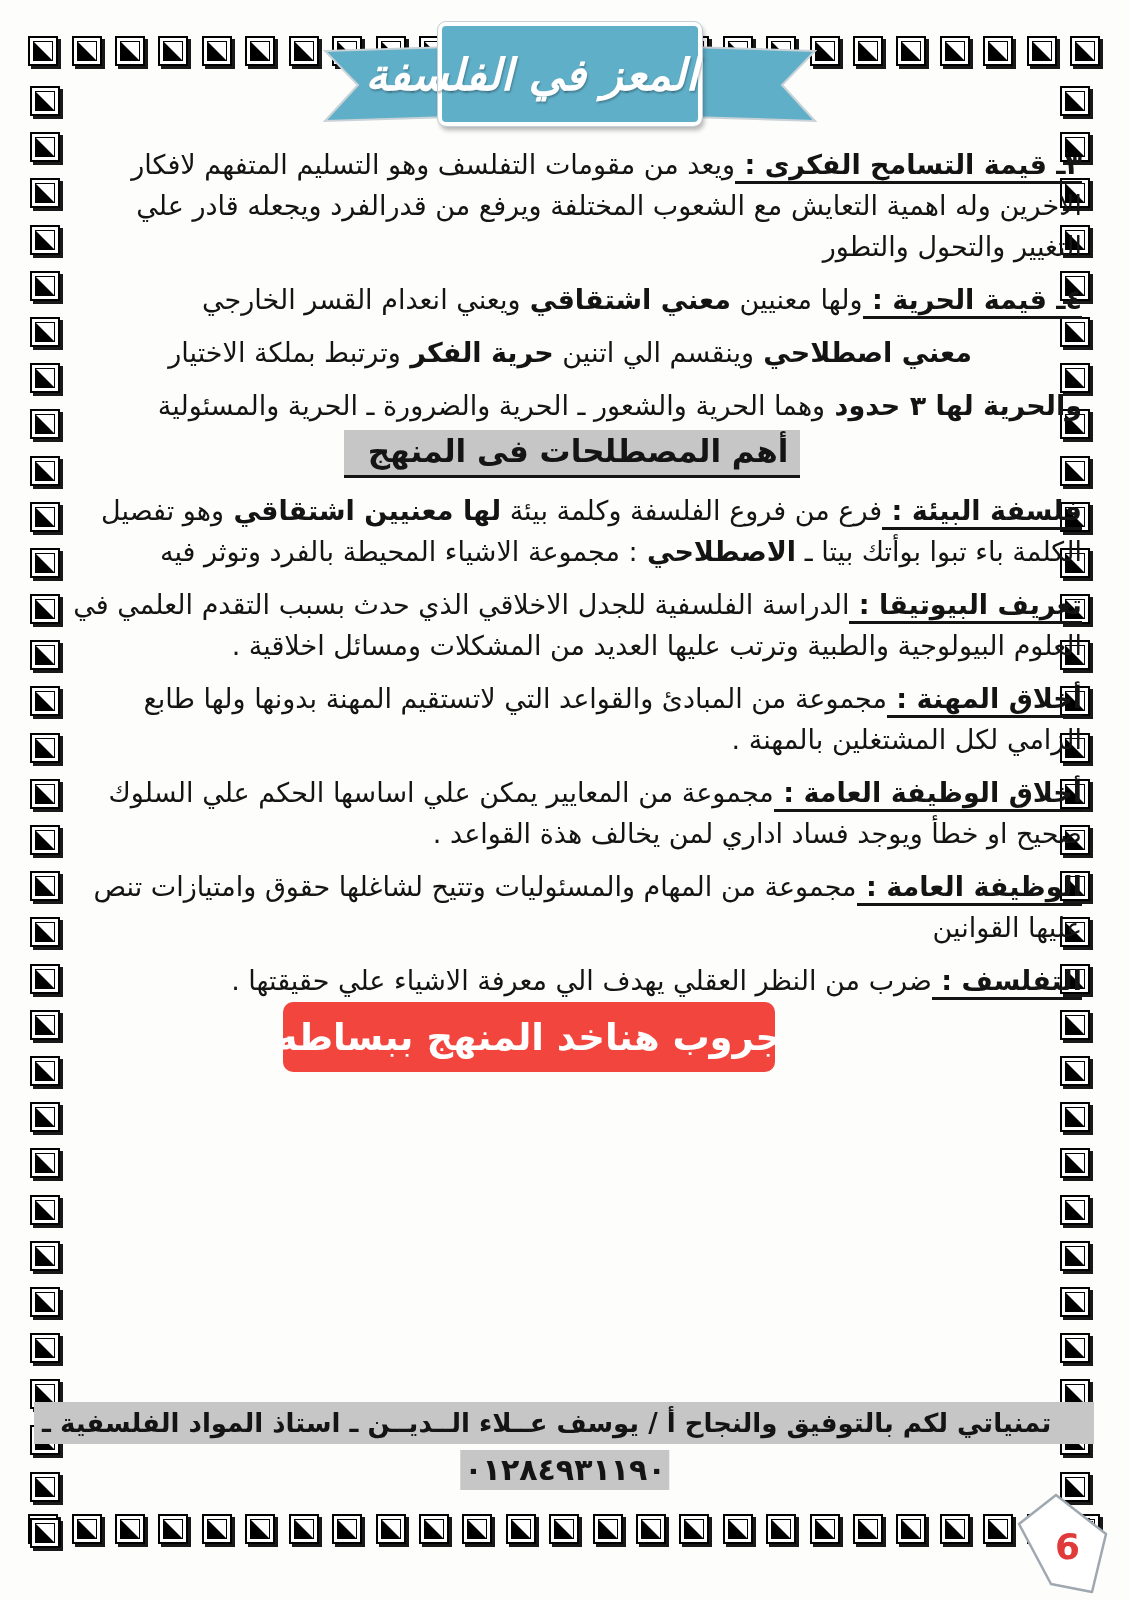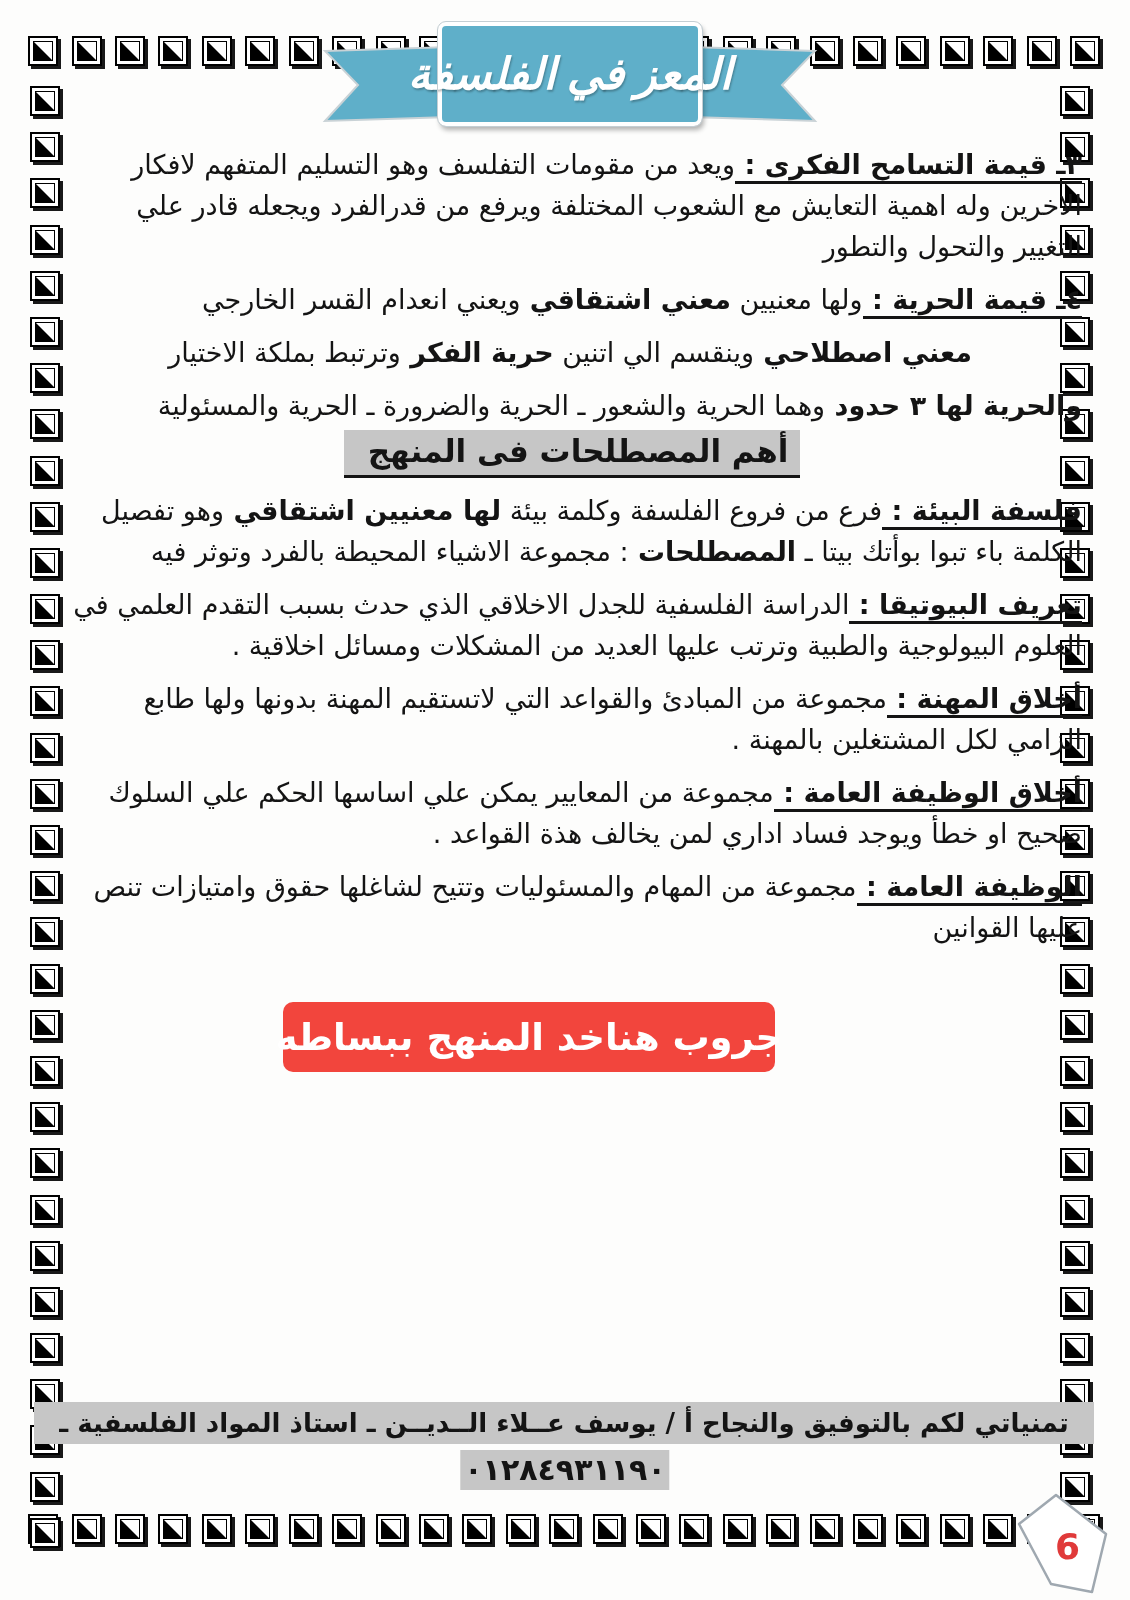--- a/index.html
+++ b/index.html
@@ -19,41 +19,41 @@
   .b-left{left:30px;top:86px;bottom:52px;}
   .b-right{right:40px;top:86px;bottom:52px;}
   .bsq{width:30px;height:30px;border:2px solid #000;background:#fff;padding:3px;box-shadow:3px 3px 0 rgba(0,0,0,.9);flex:0 0 auto;}
   .bsq-in{width:100%;height:100%;border:1px solid #000;background:linear-gradient(45deg,#000 49.5%,#fff 50.5%);}
 
   
   .ribbon-top{position:absolute;top:20px;left:320px;width:500px;height:112px;z-index:3;}
   .ribbon-top svg{position:absolute;inset:0;width:100%;height:100%;}
   .ribbon-rect{position:absolute;left:118px;right:118px;top:2px;bottom:6px;background:var(--teal);
     border:4px solid #fff;border-radius:8px;outline:1px solid #c4ced3;box-shadow:2px 4px 5px rgba(0,0,0,.3);
-    display:flex;align-items:center;justify-content:center;font-family:Liberation Serif, serif;}
+    display:flex;align-items:center;justify-content:flex-start;}
   .ribbon-rect span{color:#fff;font-size:44px;font-weight:bold;font-style:italic;text-shadow:1px 2px 2px rgba(0,0,0,.25);white-space:nowrap;}
 
   
   .content{position:absolute;top:132px;right:48px;left:62px;z-index:2;font-size:27px;line-height:41px;text-align:right;}
   .content p{margin:12px 0 4px 0;}
   .b{font-weight:bold;}
   .u{border-bottom:3px solid var(--ink);padding-bottom:1px;}
   .indent-1{padding-right:110px;}
   .indent-2{padding-right:190px;}
   .terms-heading{display:table;margin:0 auto 7px auto;background:var(--highlight_gray);font-weight:bold;
     font-size:31px;padding:1px 12px 3px 24px;border-bottom:3px solid var(--ink);}
 
   
   .promo{position:absolute;top:1002px;left:283px;width:492px;height:70px;background:var(--promo_red);
     border-radius:10px;display:flex;align-items:center;justify-content:center;z-index:2;}
   .promo span{color:#ffffff;font-weight:bold;font-size:37px;white-space:nowrap;}
 
   
   .wishes{position:absolute;top:1402px;left:34px;right:36px;background:var(--highlight_gray);
-    font-weight:bold;font-size:26px;line-height:42px;padding:0 8px;text-align:center;z-index:2;white-space:nowrap;}
+    font-weight:bold;font-size:26px;line-height:42px;padding:0 8px;text-align:left;z-index:2;white-space:nowrap;}
   .phone{position:absolute;top:1450px;left:50%;transform:translateX(-50%);background:var(--highlight_gray);
     font-weight:bold;font-size:30px;line-height:40px;padding:0 4px;z-index:2;letter-spacing:2px;}
   .ribbon-bottom{position:absolute;top:1494px;left:253px;width:620px;height:95px;z-index:3;}
   .ribbon-bottom svg{position:absolute;inset:0;width:100%;height:100%;}
   .ribbon-bottom .label{position:absolute;left:135px;width:350px;top:4px;height:78px;display:flex;align-items:center;justify-content:center;}
   .ribbon-bottom .label span{color:#fff;font-weight:bold;font-size:31px;text-shadow:1px 1px 1px rgba(0,0,0,.35);white-space:nowrap;}
 
   .page-marker{position:absolute;top:1492px;right:16px;width:100px;height:105px;z-index:2;}
   .page-marker svg{position:absolute;inset:0;}
   .page-marker span{position:absolute;top:34px;right:34px;color:var(--page_num_red);font-size:36px;font-weight:bold;}
@@ -425,25 +425,26 @@
   </div>
 
   <div class="content">
     <p><span class="b u">٣ـ قيمة التسامح الفكرى : </span><span>ويعد من مقومات التفلسف وهو التسليم المتفهم لافكار الاخرين وله اهمية التعايش مع الشعوب المختلفة  ويرفع من  قدرالفرد ويجعله قادر علي التغيير والتحول والتطور</span></p>
     <p><span class="b u">٤ـ قيمة الحرية : </span><span>ولها معنيين </span><span class="b">معني اشتقاقي </span><span>ويعني انعدام القسر الخارجي</span></p>
     <p class="indent-1"><span class="b">معني اصطلاحي </span><span>وينقسم الي اتنين </span><span class="b">حرية الفكر </span><span>وترتبط بملكة الاختيار</span></p>
     <p><span class="b">والحرية لها ٣ حدود </span><span>وهما الحرية والشعور ـ الحرية والضرورة ـ الحرية والمسئولية</span></p>
 
     <div class="terms-heading">أهم المصطلحات فى المنهج</div>
 
-    <p><span class="b u">فلسفة البيئة : </span><span>فرع من فروع الفلسفة وكلمة بيئة </span><span class="b">لها معنيين اشتقاقي </span><span>وهو تفصيل الكلمة باء تبوا بوأتك بيتا ـ </span><span class="b">المصطلحات </span><span>: مجموعة الاشياء المحيطة بالفرد وتوثر فيه</span></p>
+    <p><span class="b u">فلسفة البيئة : </span><span>فرع من فروع الفلسفة وكلمة بيئة </span><span class="b">لها معنيين اشتقاقي </span><span>وهو تفصيل الكلمة باء تبوا بوأتك بيتا ـ </span><span class="b">الاصطلاحي </span><span>: مجموعة الاشياء المحيطة بالفرد وتوثر فيه</span></p>
     <p><span class="b u">تعريف البيوتيقا : </span><span>الدراسة الفلسفية للجدل الاخلاقي الذي حدث بسبب التقدم العلمي في العلوم البيولوجية والطبية وترتب عليها العديد من المشكلات ومسائل اخلاقية .</span></p>
     <p><span class="b u">أخلاق المهنة : </span><span>مجموعة من المبادئ والقواعد التي لاتستقيم المهنة بدونها ولها طابع الزامي لكل المشتغلين بالمهنة .</span></p>
     <p><span class="b u">أخلاق الوظيفة العامة : </span><span>مجموعة من المعايير يمكن علي اساسها الحكم علي السلوك صحيح او خطأ ويوجد فساد اداري لمن يخالف هذة القواعد .</span></p>
     <p><span class="b u">الوظيفة العامة : </span><span>مجموعة من المهام والمسئوليات وتتيح لشاغلها حقوق وامتيازات تنص عليها القوانين</span></p>
+    <p><span class="b u">التفلسف : </span><span>ضرب من النظر العقلي يهدف الي معرفة الاشياء علي حقيقتها .</span></p>
   </div>
 
   <div class="promo">
     <span>جروب هناخد المنهج ببساطه</span>
   </div>
 
   <div class="wishes">تمنياتي لكم بالتوفيق والنجاح  أ / يوسف عــلاء الــديــن  ـ استاذ المواد الفلسفية ـ</div>
   <div class="phone">٠١٢٨٤٩٣١١٩٠</div>
 
 

